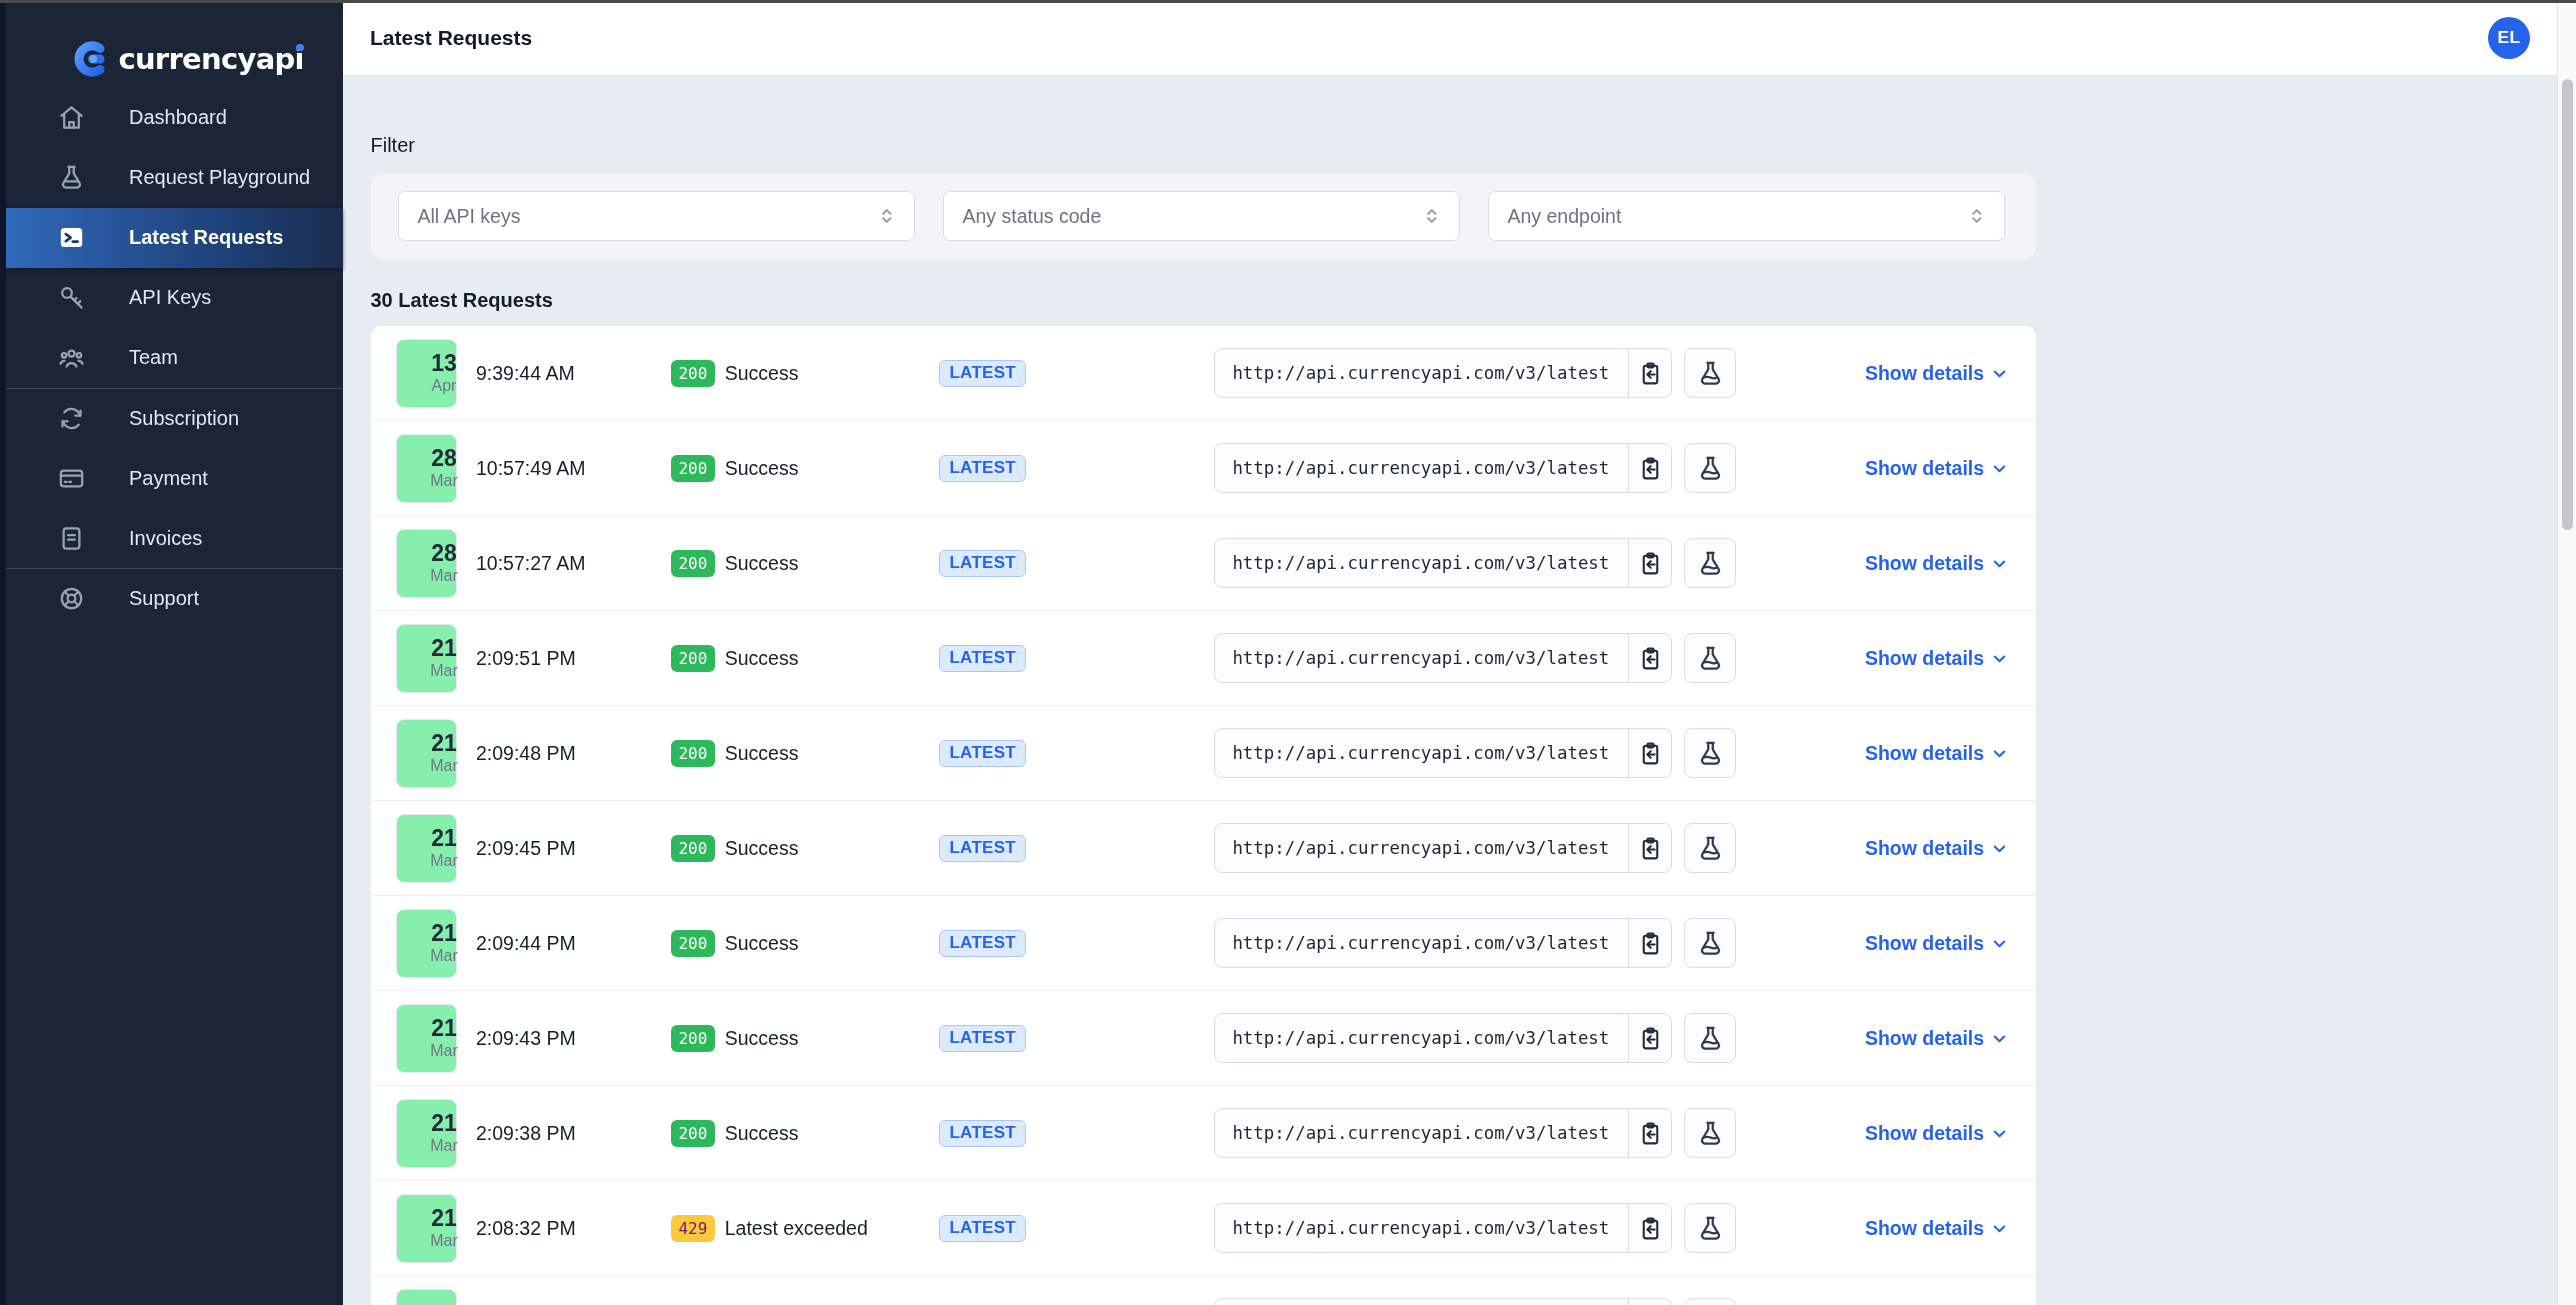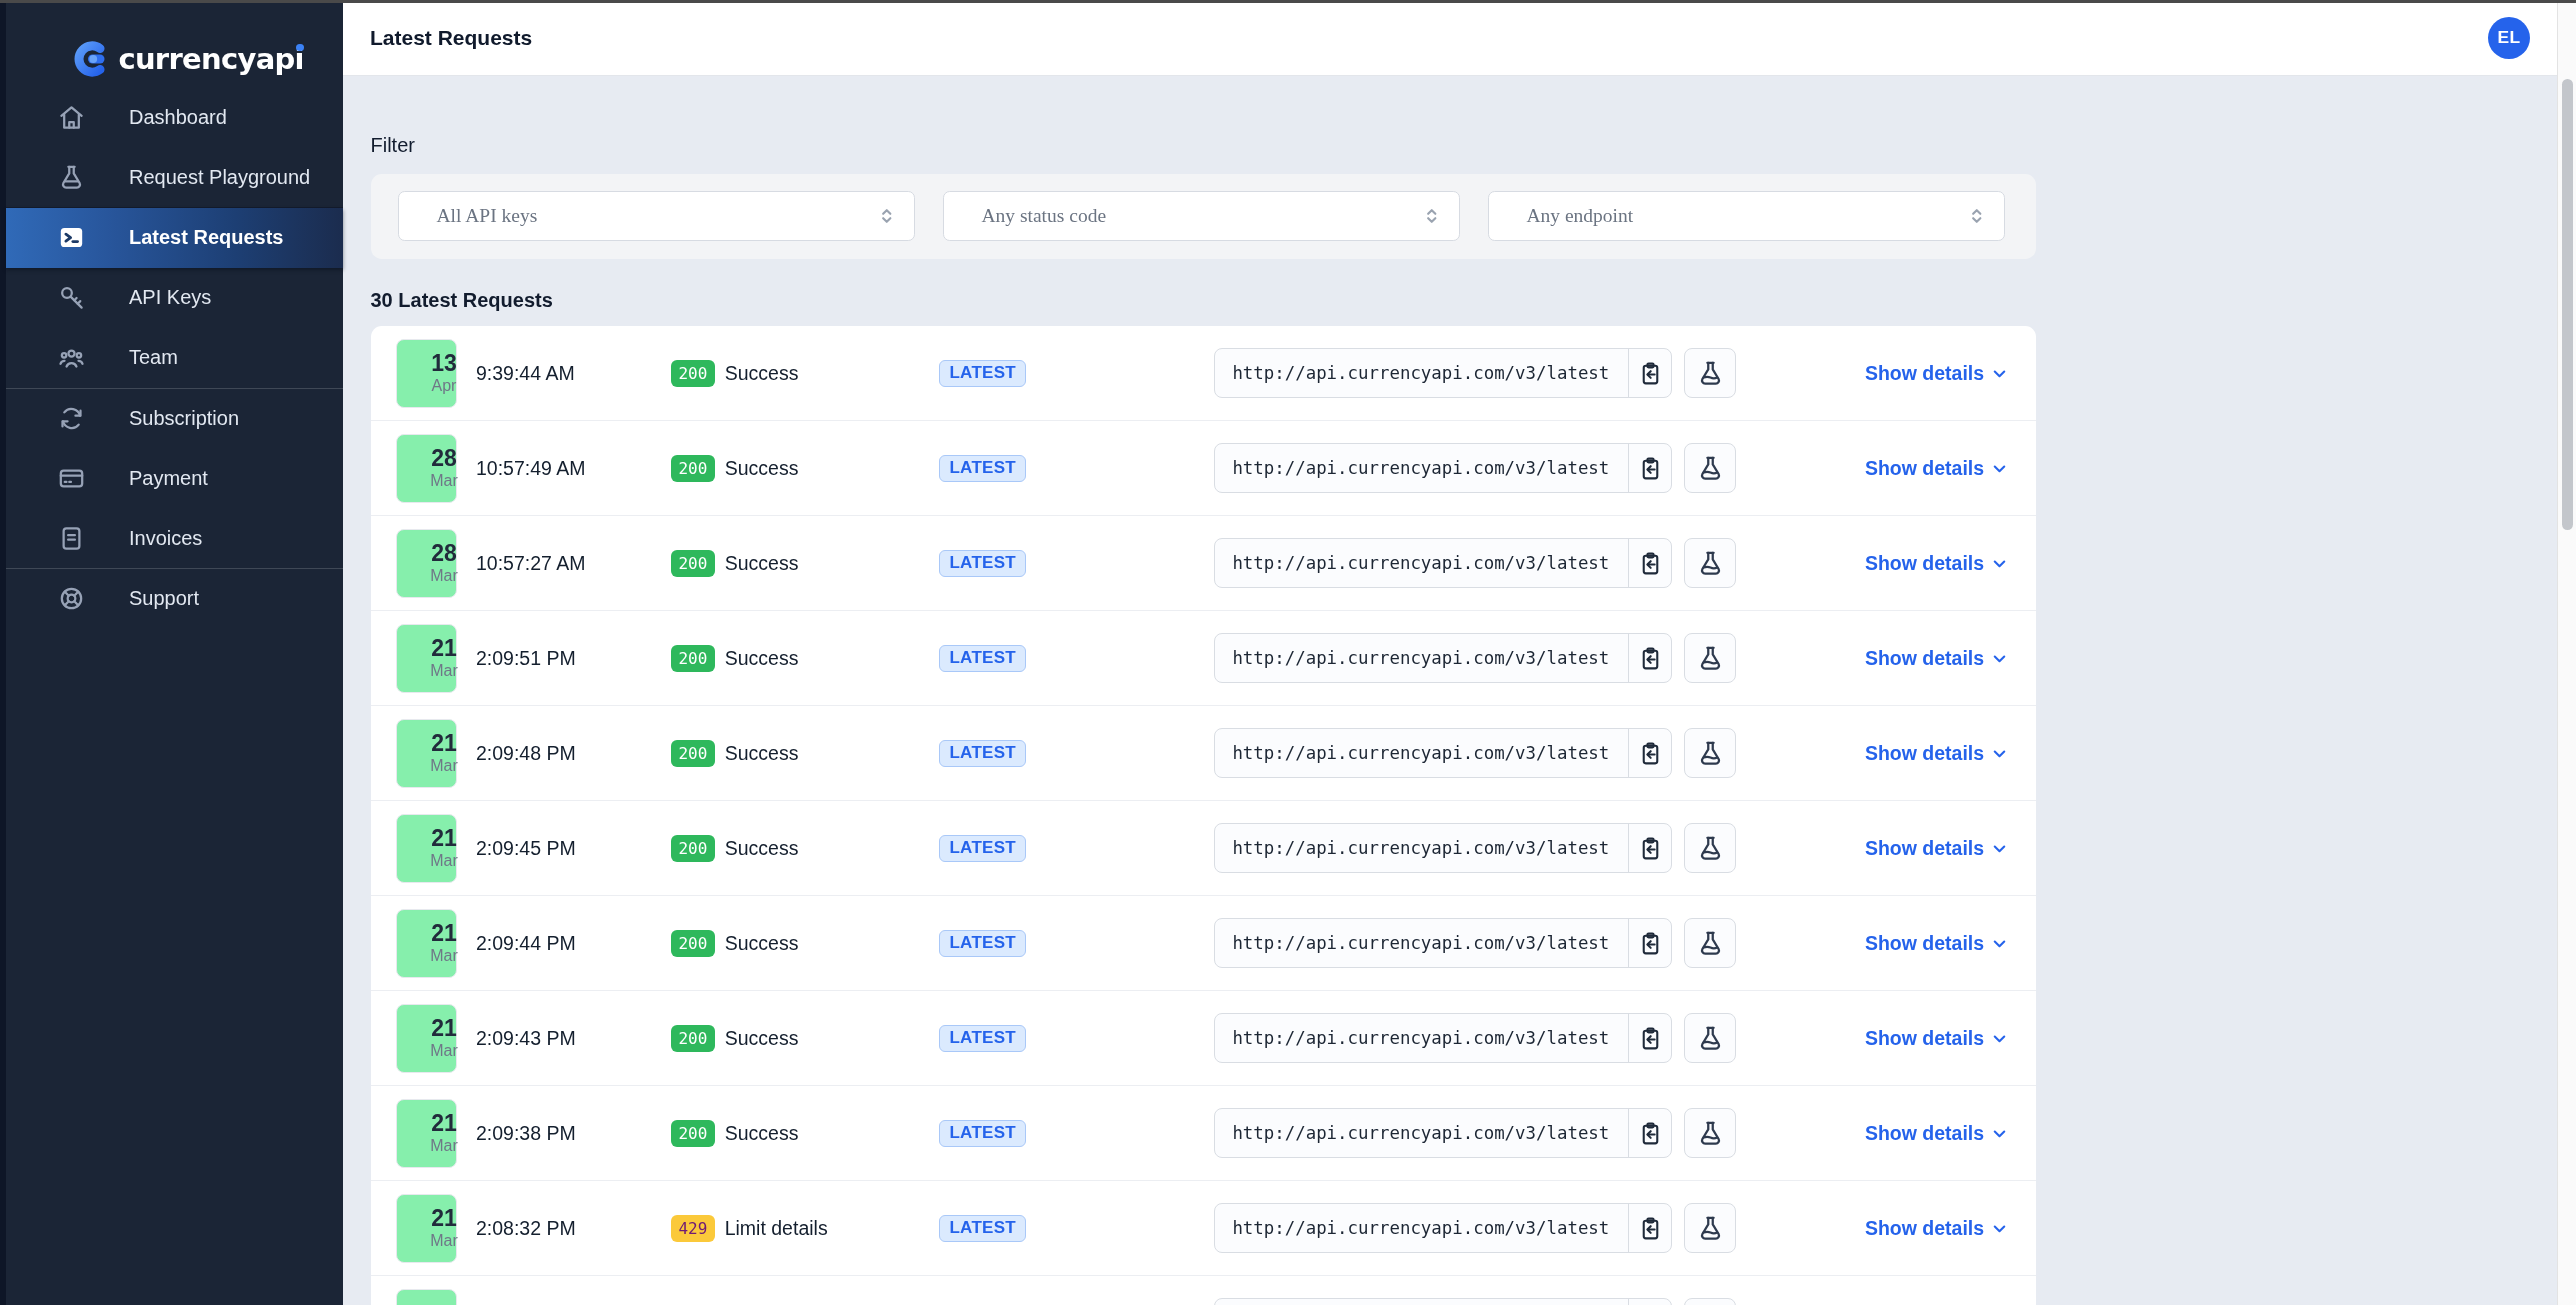--- a/index.html
+++ b/index.html
@@ -53,21 +53,21 @@
 
   .content{padding:58px 0 0 27.5px;box-sizing:border-box;}
   .filter-label{font-size:20px;font-weight:500;color:#121c2e;margin-bottom:17px;}
   .filter-panel{
     width:1665px;height:85px;background:#f3f4f6;border-radius:10.7px;box-sizing:border-box;
     padding:17.4px 0 0 27px;display:flex;gap:28px;
   }
   .select{
     position:relative;width:517px;height:50px;background:#ffffff;border:1.3px solid #d7dbe2;
     border-radius:6.7px;box-sizing:border-box;display:flex;align-items:center;
-    padding-left:38px;font-size:19.5px;color:#6b7482;cursor:pointer;font-family:Liberation Serif, serif;
+    padding-left:19px;font-size:19.5px;color:#6b7482;cursor:pointer;
   }
   .select .sel-chev{position:absolute;right:16px;top:50%;transform:translateY(-50%);color:#9aa3b0;display:flex;}
   .select .sel-chev svg{width:21.5px;height:21.5px;}
 
   .list-heading{margin-top:29.5px;margin-bottom:14.8px;font-size:20px;font-weight:700;color:#121c2e;}
 
   .card{
     width:1665px;background:#ffffff;border-radius:10.7px 10.7px 0 0;
   }
   .row{
@@ -727,21 +727,21 @@
   </div>
 
   <div class="row">
     <div class="date-badge">
       <div class="day">21</div>
       <div class="mon">Mar</div>
     </div>
     <div class="col-time">2:08:32 PM</div>
     <div class="col-status">
       <span class="pill warning">429</span>
-      <span class="status-label">Limit details</span>
+      <span class="status-label">Latest exceeded</span>
     </div>
     <div class="col-tag">
       <span class="tag">LATEST</span>
     </div>
     <div class="url-group">
       <span class="url-text">http://api.currencyapi.com/v3/latest</span>
       <button class="copy-btn">
         <span style="display:flex;">
           <svg viewBox="0 0 24 24" fill="none" stroke="currentColor" stroke-width="2" stroke-linecap="round" stroke-linejoin="round">
             <rect x="5.5" y="4.5" width="13" height="17" rx="2"></rect>

